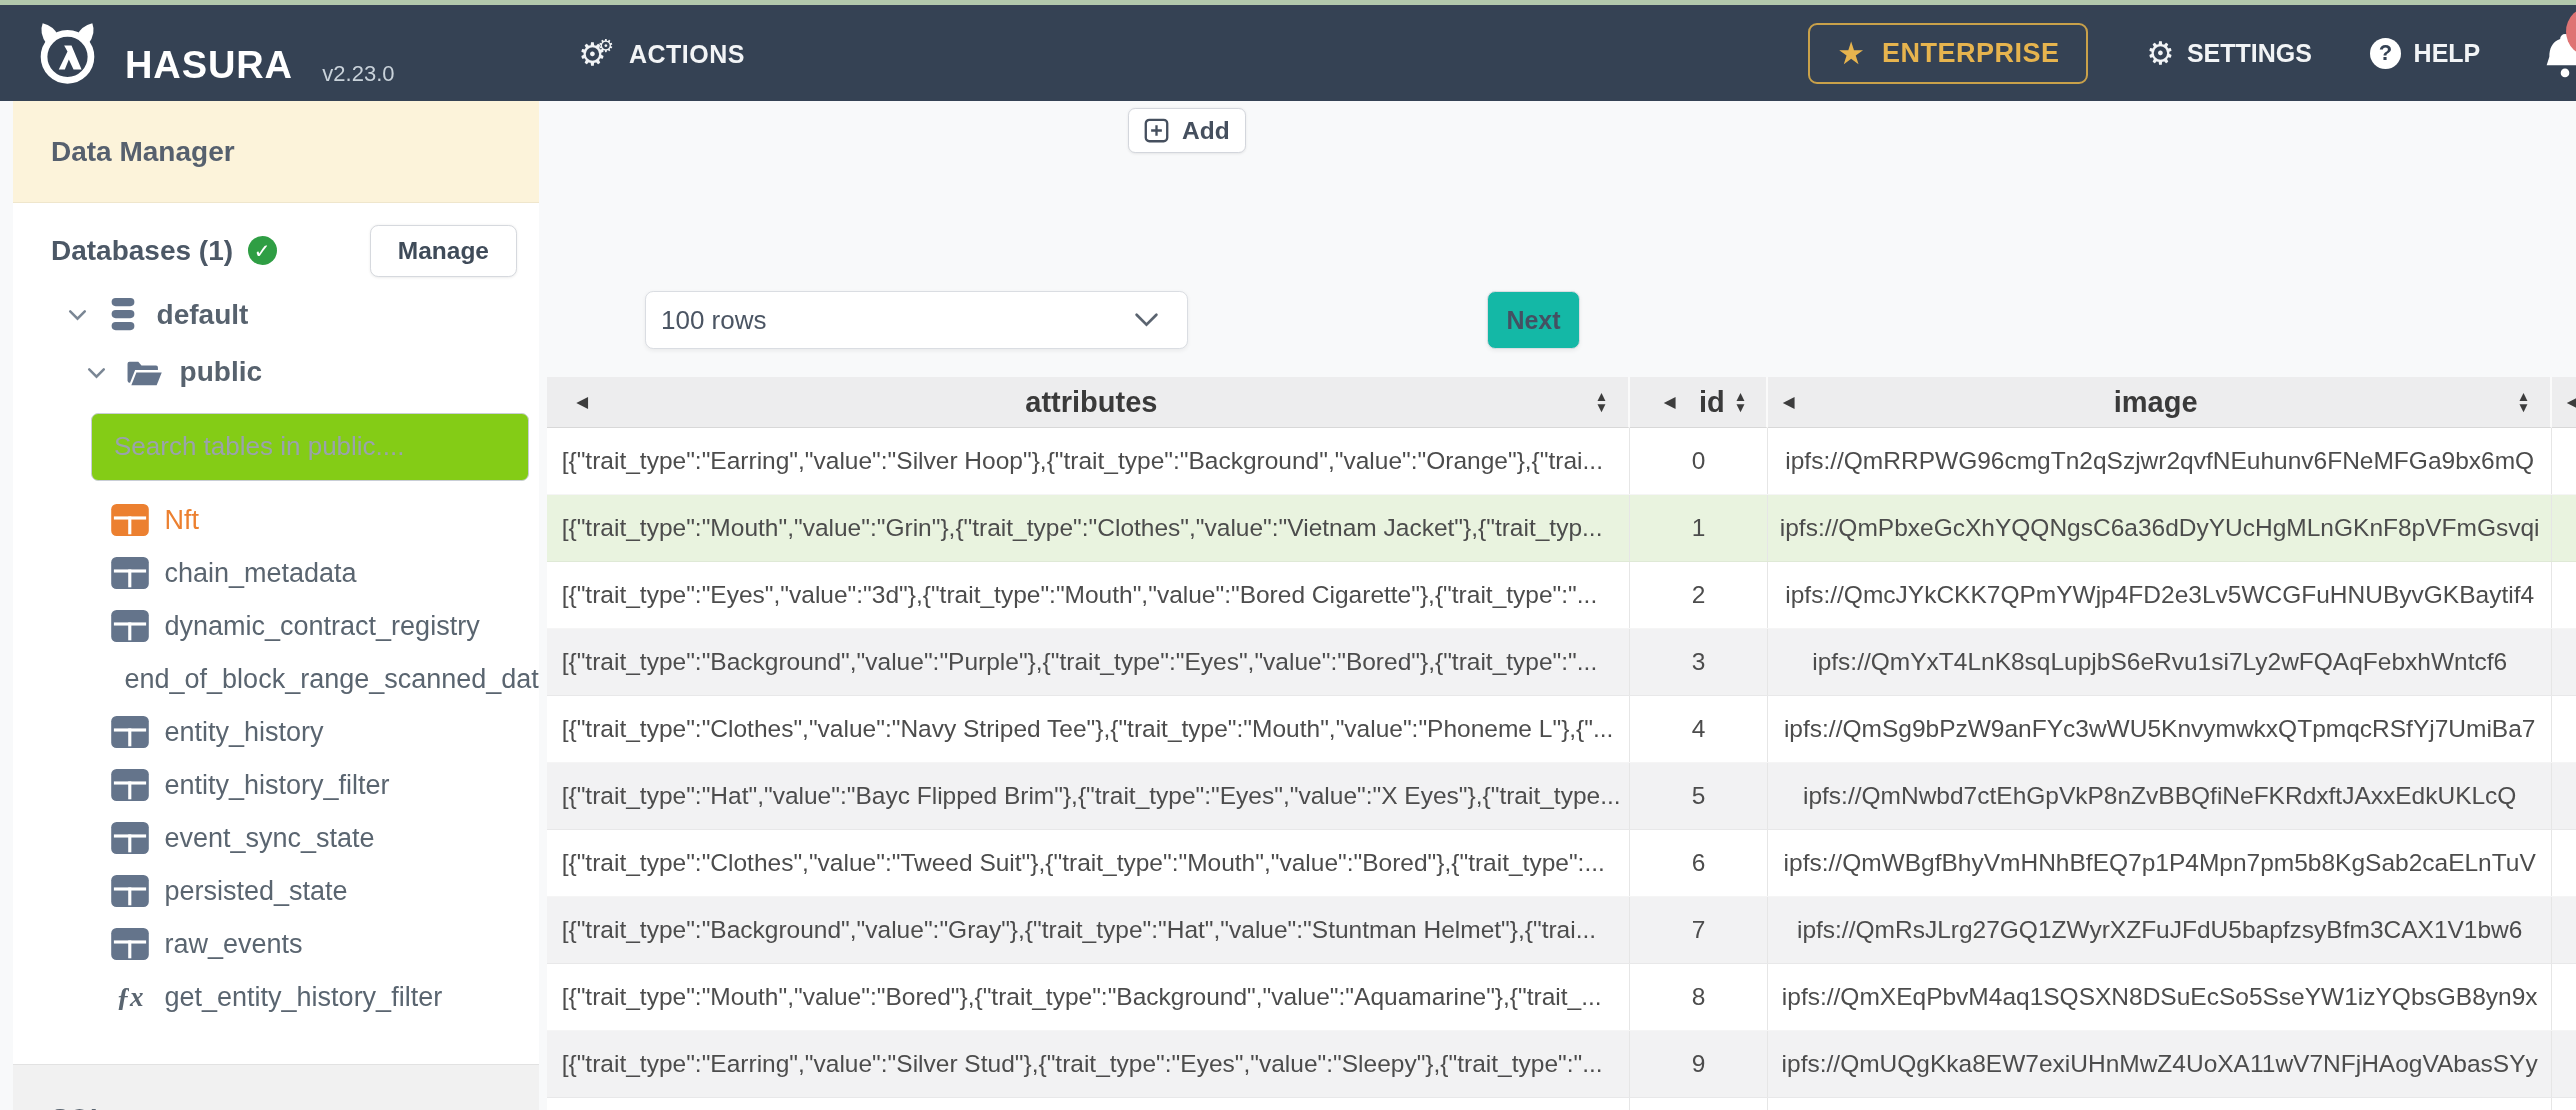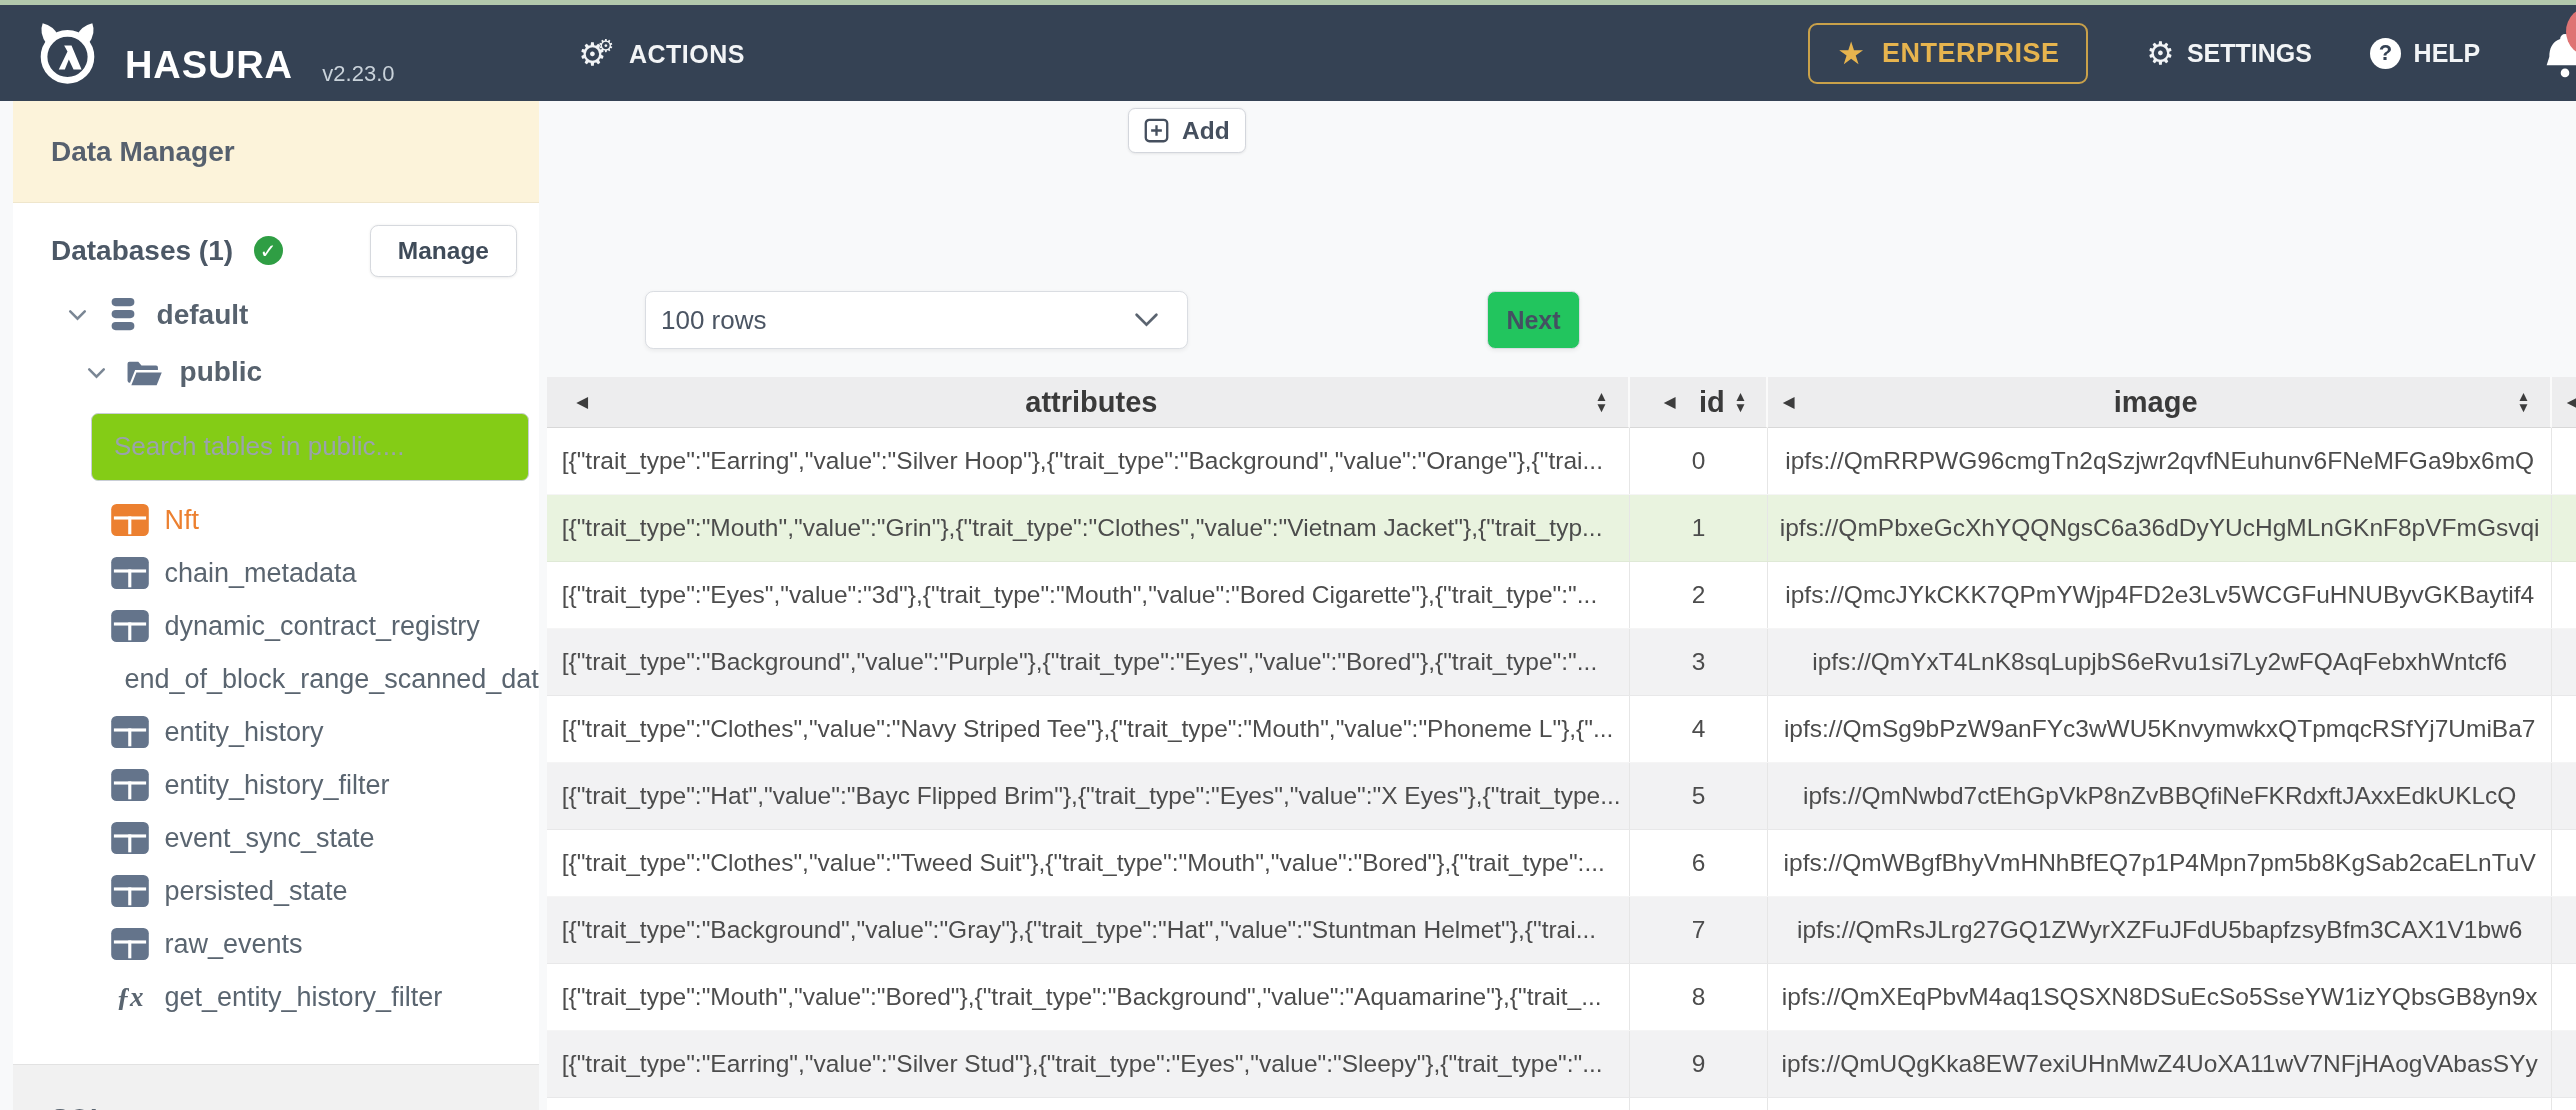--- a/index.html
+++ b/index.html
@@ -31,21 +31,21 @@
     font-size:22px; font-weight:800; display:flex; align-items:center; justify-content:center; }
   .bell-wrap { position:relative; width:54px; height:63px; margin-right:-16.3px; cursor:pointer; }
   .badge { position:absolute; right:-25px; top:-16.3px; width:51px; height:51px; border-radius:50%;
     background:#df7373; color:#fff; font-size:25px; font-weight:800; display:flex; align-items:center; justify-content:center; }
 
   
   .sidebar { position:absolute; left:0; top:101px; width:539px; bottom:0; background:#fff; border-right:0.9px solid #e8e8e8;margin-left:13px; }
   .sidebar-header { height:102px; background:#fcf3da; display:flex; align-items:center; padding-left:38px;
     border-bottom:0.9px solid #efe6cc; }
   .sidebar-title { font-size:28px; font-weight:800; color:#56606e; }
-  .db-row { display:flex; align-items:center; margin:22px 34px 0 38px; height:51px;gap:6px; }
+  .db-row { display:flex; align-items:center; margin:22px 34px 0 38px; height:51px; }
   .db-label { font-size:28px; font-weight:800; color:#4c5866; }
   .check-circle { width:29px; height:29px; border-radius:50%; background:#2f9e44; color:#fff; font-size:20px;
     font-weight:800; display:flex; align-items:center; justify-content:center; margin-left:14.5px; }
   .manage-btn { margin-left:auto; background:#fff; border:1.8px solid #d6d9de; border-radius:8.2px;
     padding:11px 27px; font-size:24.5px; font-weight:800; color:#3f4b59; box-shadow:0 0.9px 2.7px rgba(0,0,0,0.08); cursor:pointer; }
   .tree-row { display:flex; align-items:center; gap:16.3px; height:45px; margin-top:16.3px; cursor:pointer; }
   .tree-row.lvl1 { padding-left:52px; }
   .tree-row.lvl2 { padding-left:71px; margin-top:12.7px; }
   .tree-label { font-size:28px; font-weight:600; color:#57626e; }
   .search-box { margin:18px 0 0 78px; width:438px; height:68px; border:1.8px solid #c9ced6; border-radius:7.2px;
@@ -64,21 +64,21 @@
 
   
   .main { position:absolute; left:539px; top:101px; right:0; bottom:0; background:#f8f9fa; }
   .add-btn { position:absolute; left:589px; top:7.2px; width:118px; height:45px; background:#fff;
     border:1.8px solid #d3d6dc; border-radius:7.2px; display:flex; align-items:center; justify-content:center;
     gap:12.7px; font-size:24.5px; font-weight:800; color:#454f5e; box-shadow:0 0.9px 2.7px rgba(0,0,0,0.08); cursor:pointer; }
   .rows-select { position:absolute; left:106px; top:190px; width:543px; height:58px; background:#fff;
     border:1.8px solid #dadde2; border-radius:8.2px; display:flex; align-items:center; padding:0 27px 0 15px;
     font-size:26px; color:#4b5563; box-shadow:0 1.8px 4.5px rgba(0,0,0,0.06); cursor:pointer; }
   .rows-select .chev { margin-left:auto; }
-  .next-btn { position:absolute; left:948px; top:190px; width:93px; height:58px; background:#22c55e;
+  .next-btn { position:absolute; left:948px; top:190px; width:93px; height:58px; background:#14b8a6;
     border:1.8px solid #dadde2; border-radius:8.2px; display:flex; align-items:center; justify-content:center;
     font-size:25px; font-weight:800; color:#445062; box-shadow:0 1.8px 4.5px rgba(0,0,0,0.06); cursor:pointer; }
 
   
   .grid { position:absolute; left:8.2px; top:276px; width:2083px; }
   .hrow { display:flex; height:51px; }
   .hcell { background:#ededee; border-bottom:1.8px solid #d8d8d8; border-right:2.7px solid #fafafa;
     display:flex; align-items:center; position:relative; cursor:pointer; }
   .hcell:last-child { border-right:none; }
   .collapse-arrow { font-size:15.4px; color:#3d3d3d; padding-left:14.5px; }

